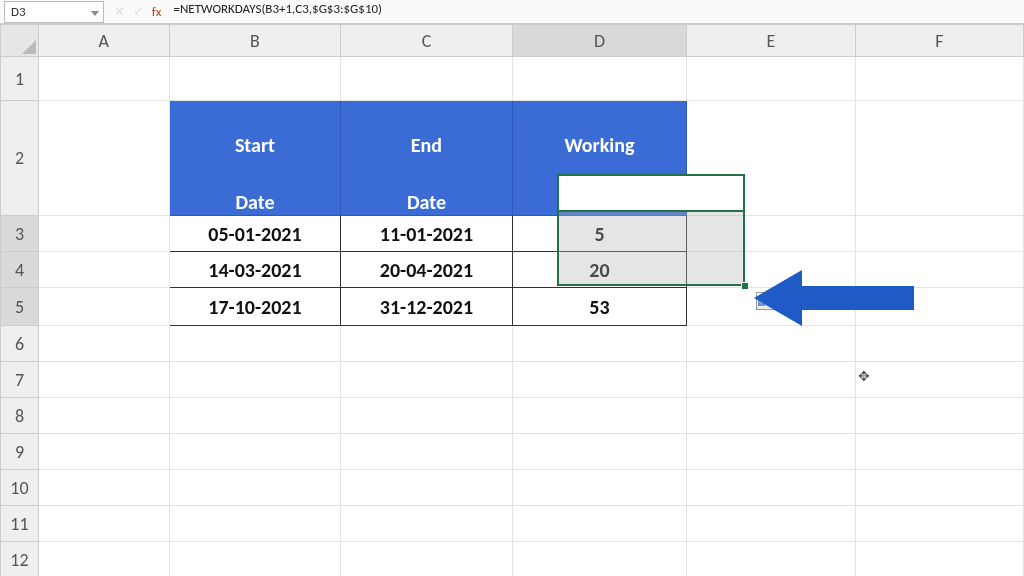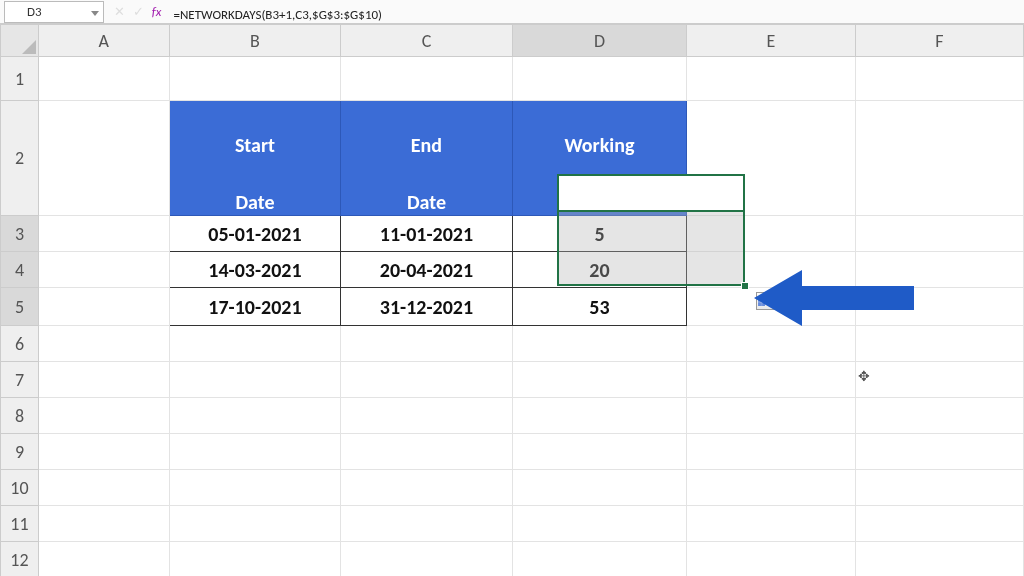--- a/index.html
+++ b/index.html
@@ -21,21 +21,21 @@
     background: #fafafa;
     font-size: 13px;
   }
   .namebox {
     width: 100px;
     height: 22px;
     border: 1px solid #bbb;
     background: #fff;
     display: flex;
     align-items: center;
-    padding: 0 22px;
+    padding: 0 6px;
     margin: 0 4px;
     color: #333;
     position: relative;
   }
   .namebox::after {
     content: "";
     position: absolute;
     right: 4px;
     top: 9px;
     width: 0; height: 0;
@@ -44,29 +44,29 @@
     border-top: 5px solid #888;
   }
   .fx-controls {
     display: flex;
     align-items: center;
     gap: 8px;
     padding: 0 6px;
     color: #aaa;
   }
   .fx-cancel, .fx-enter { opacity: .35; }
-  .fx-label { font-style: italic; color: #a21caf; }
+  .fx-label { color: #c2410c; }
   .formula-input {
     flex: 1;
     padding: 1px 6px;
     color: #222;
     font-size: 13px;
     height: 100%;
     display: flex;
-    align-items: flex-end;
+    align-items: flex-start;
   }
 
   
   .grid {
     position: relative;
   }
   .grid table {
     border-collapse: collapse;
     table-layout: fixed;
   }

